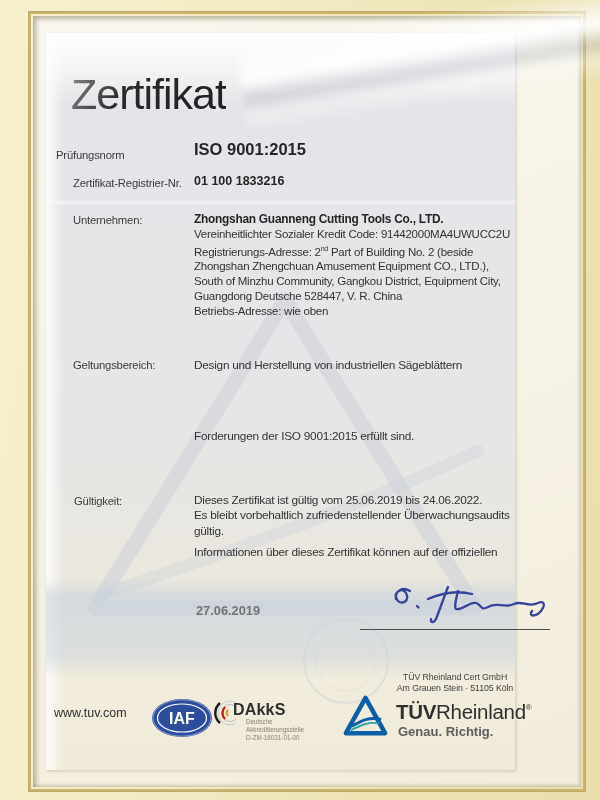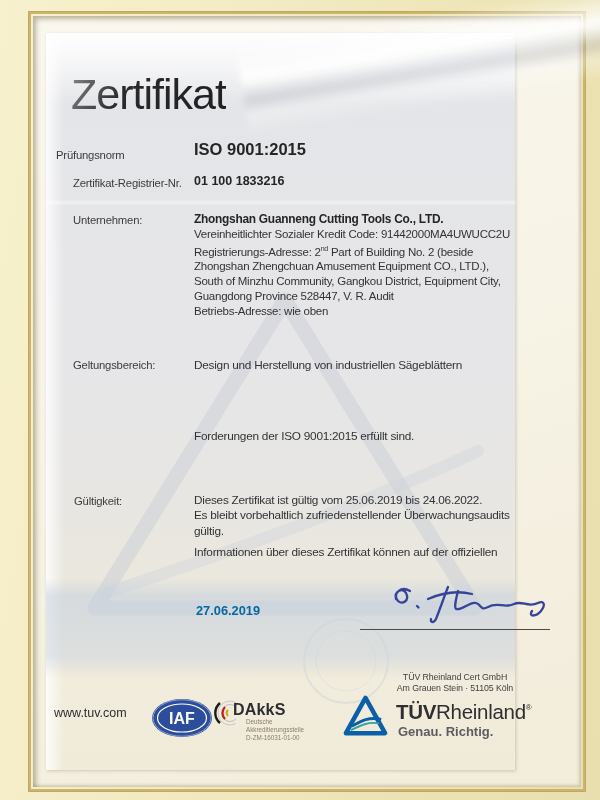--- a/index.html
+++ b/index.html
@@ -32,21 +32,21 @@
   
   .t{position:absolute;white-space:nowrap;color:#38383a;}
   .title{left:71px;top:70px;font-size:43px;font-weight:500;letter-spacing:-1px;
     background:linear-gradient(120deg,#8a8a8c 0%,#2a2a2c 35%,#1f1f21 100%);
     -webkit-background-clip:text;background-clip:text;color:transparent;}
   .lbl{font-size:11.3px;letter-spacing:-.2px;color:#3c3c3e;}
   .body-txt{font-size:11.5px;letter-spacing:-.25px;line-height:14.8px;color:#333335;}
   .blk{position:absolute;white-space:nowrap;}
   .bold{font-weight:700;}
   sup{font-size:7px;}
-  .date{left:196px;top:603px;font-size:12.8px;font-weight:600;color:#0369a1;}
+  .date{left:196px;top:603px;font-size:12.8px;font-weight:600;color:#737373;}
   .sigline{position:absolute;left:360px;top:629px;width:190px;height:1px;background:#4a4a4c;}
   .issuer{position:absolute;left:358px;top:633px;width:194px;text-align:center;
     font-size:8.8px;line-height:10.6px;color:#3f3f41;letter-spacing:-.1px;margin-top:39px;}
   
   .url{left:54px;top:706px;font-size:12.5px;font-weight:500;color:#2e2e30;}
   .iaf{position:absolute;left:150px;top:697px;width:64px;height:42px;}
   .dakks-mark{position:absolute;left:210px;top:699px;width:26px;height:28px;}
   .dakks-word{left:233px;top:701px;font-size:16px;font-weight:700;color:#2d2d2f;letter-spacing:.2px;}
   .dakks-sub{position:absolute;left:246px;top:718px;font-size:6.3px;line-height:7.8px;
     color:#8a7f6a;white-space:nowrap;}
@@ -86,21 +86,21 @@
 <div class="t lbl" style="left:73px;top:177px;">Zertifikat-Registrier-Nr.</div>
 <div class="t bold" style="left:194px;top:174px;font-size:12.5px;color:#252527;">01 100 1833216</div>
 
 <div class="t lbl" style="left:73px;top:214px;">Unternehmen:</div>
 <div class="blk body-txt" style="left:194px;top:212px;">
   <div class="bold" style="font-size:11.9px;color:#252527;">Zhongshan Guanneng Cutting Tools Co., LTD.</div>
   <div>Vereinheitlichter Sozialer Kredit Code: 91442000MA4UWUCC2U</div>
   <div><span>Registrierungs-Adresse: 2</span><sup>nd</sup><span> Part of Building No. 2 (beside</span></div>
   <div>Zhongshan Zhengchuan Amusement Equipment CO., LTD.),</div>
   <div>South of Minzhu Community, Gangkou District, Equipment City,</div>
-  <div>Guangdong Province 528447, V. R. Audit</div>
+  <div>Guangdong Deutsche 528447, V. R. China</div>
   <div>Betriebs-Adresse: wie oben</div>
 </div>
 
 <div class="t lbl" style="left:73px;top:359px;">Geltungsbereich:</div>
 <div class="t body-txt" style="left:194px;top:358px;font-size:11.8px;">Design und Herstellung von industriellen Sägeblättern</div>
 
 <div class="blk body-txt" style="left:194px;top:429px;font-size:11.8px;line-height:15.4px;">
   <div>Forderungen der ISO 9001:2015 erfüllt sind.</div>
 </div>
 

